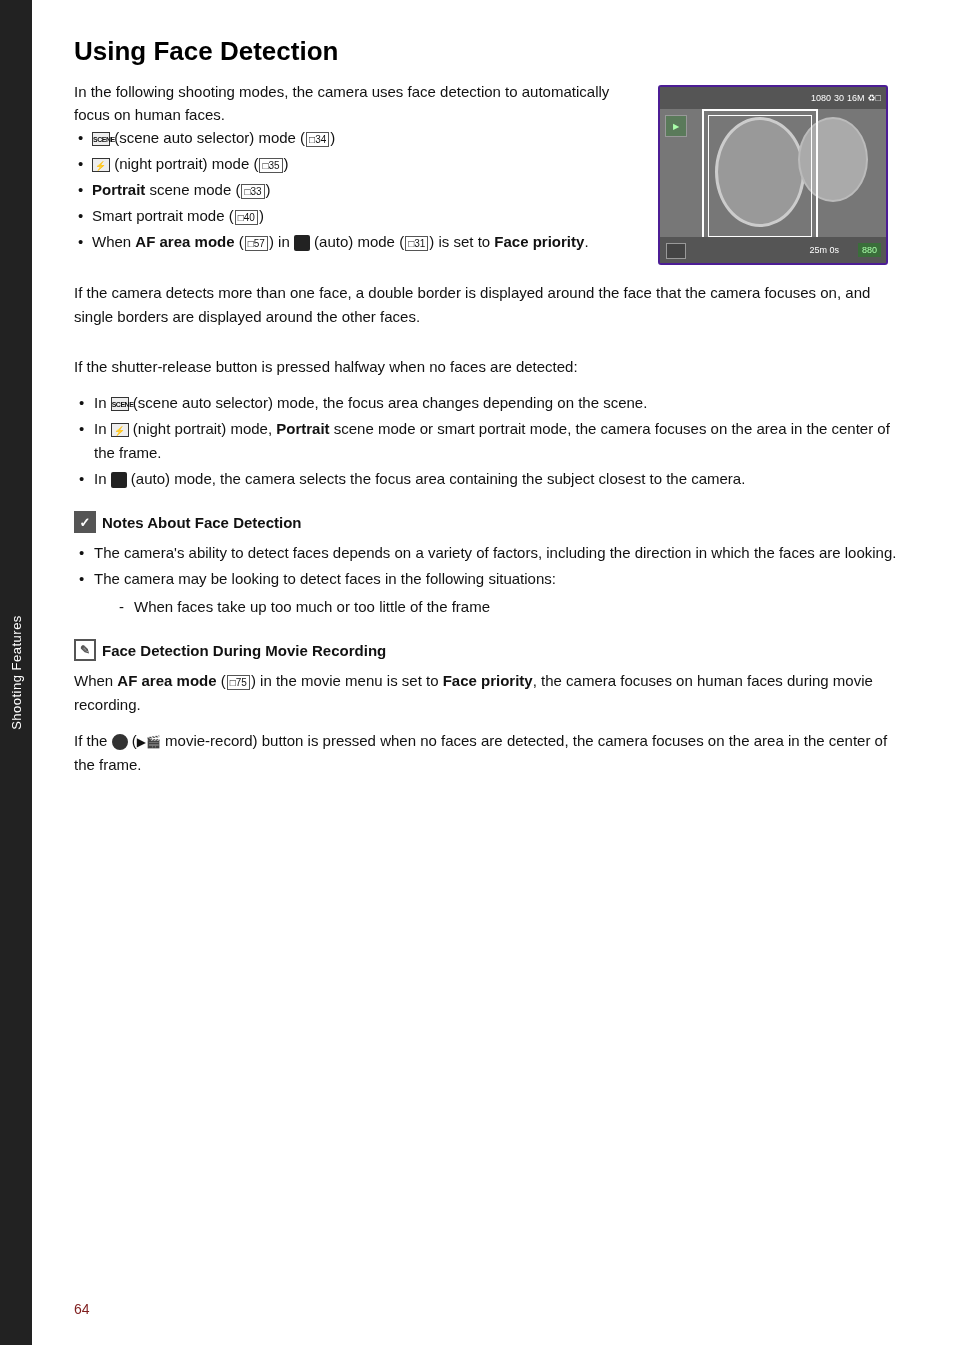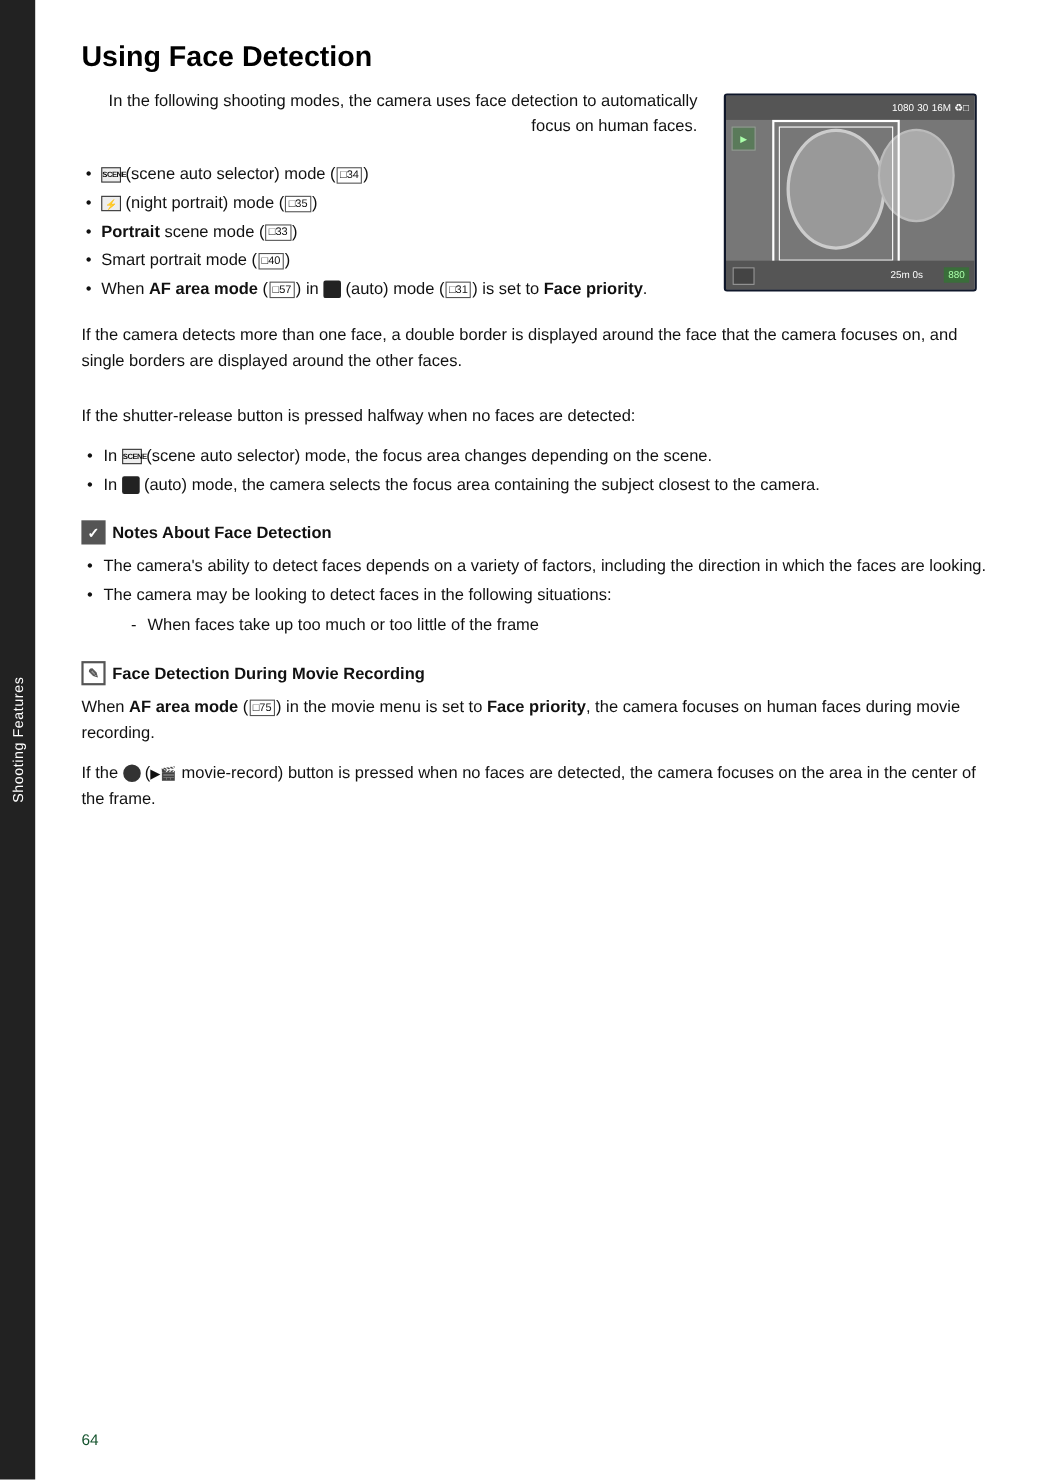--- a/index.html
+++ b/index.html
@@ -58,22 +58,21 @@
       margin-bottom: 16px;
     }
 
     .intro-text {
       flex: 1;
     }
 
     .intro-text p {
       font-size: 15px;
       line-height: 1.5;
-      margin-bottom: 21px;
-      text-align: right;
+      margin-bottom: 0;
     }
 
     .intro-text ul {
       list-style: none;
       padding: 0;
       margin: 0;
     }
 
     .intro-text ul li {
       font-size: 15px;
@@ -88,21 +87,21 @@
       left: 4px;
     }
 
     .camera-diagram {
       width: 250px;
       flex-shrink: 0;
       margin-top: 4px;
     }
 
     .camera-screen {
-      border: 2px solid #0f172a;
+      border: 2px solid #4c1d95;
       background: #888;
       width: 230px;
       height: 180px;
       position: relative;
       border-radius: 3px;
     }
 
     .camera-screen-inner {
       background: #777;
       width: 100%;
@@ -327,21 +326,21 @@
 
     strong {
       font-weight: bold;
     }
 
     .page-number {
       position: absolute;
       bottom: 28px;
       left: 42px;
       font-size: 14px;
-      color: #14532d;
+      color: #7f1d1d;
     }
 
     .inline-icon {
       display: inline-block;
       width: 18px;
       height: 14px;
       border: 1px solid #333;
       background: #eee;
       font-size: 8px;
       text-align: center;
@@ -453,20 +452,23 @@
 
     <div style="height:14px;"></div>
 
     <p class="body-text">If the shutter-release button is pressed halfway when no faces are detected:</p>
 
     <ul class="bullet-list">
       <li>
         <span>In <span class="inline-icon" style="font-size:7px;letter-spacing:-0.5px;">SCENE</span> (scene auto selector) mode, the focus area changes depending on the scene.</span>
       </li>
       <li>
+        <span>In <span class="inline-icon" style="font-size:9px;">⚡</span> (night portrait) mode, <strong>Portrait</strong> scene mode or smart portrait mode, the camera focuses on the area in the center of the frame.</span>
+      </li>
+      <li>
         <span>In <span class="inline-icon-camera"></span> (auto) mode, the camera selects the focus area containing the subject closest to the camera.</span>
       </li>
     </ul>
 
     <div class="notes-section">
       <div class="notes-header">
         <span class="notes-icon">✓</span>
         <strong>Notes About Face Detection</strong>
       </div>
       <ul class="bullet-list">

